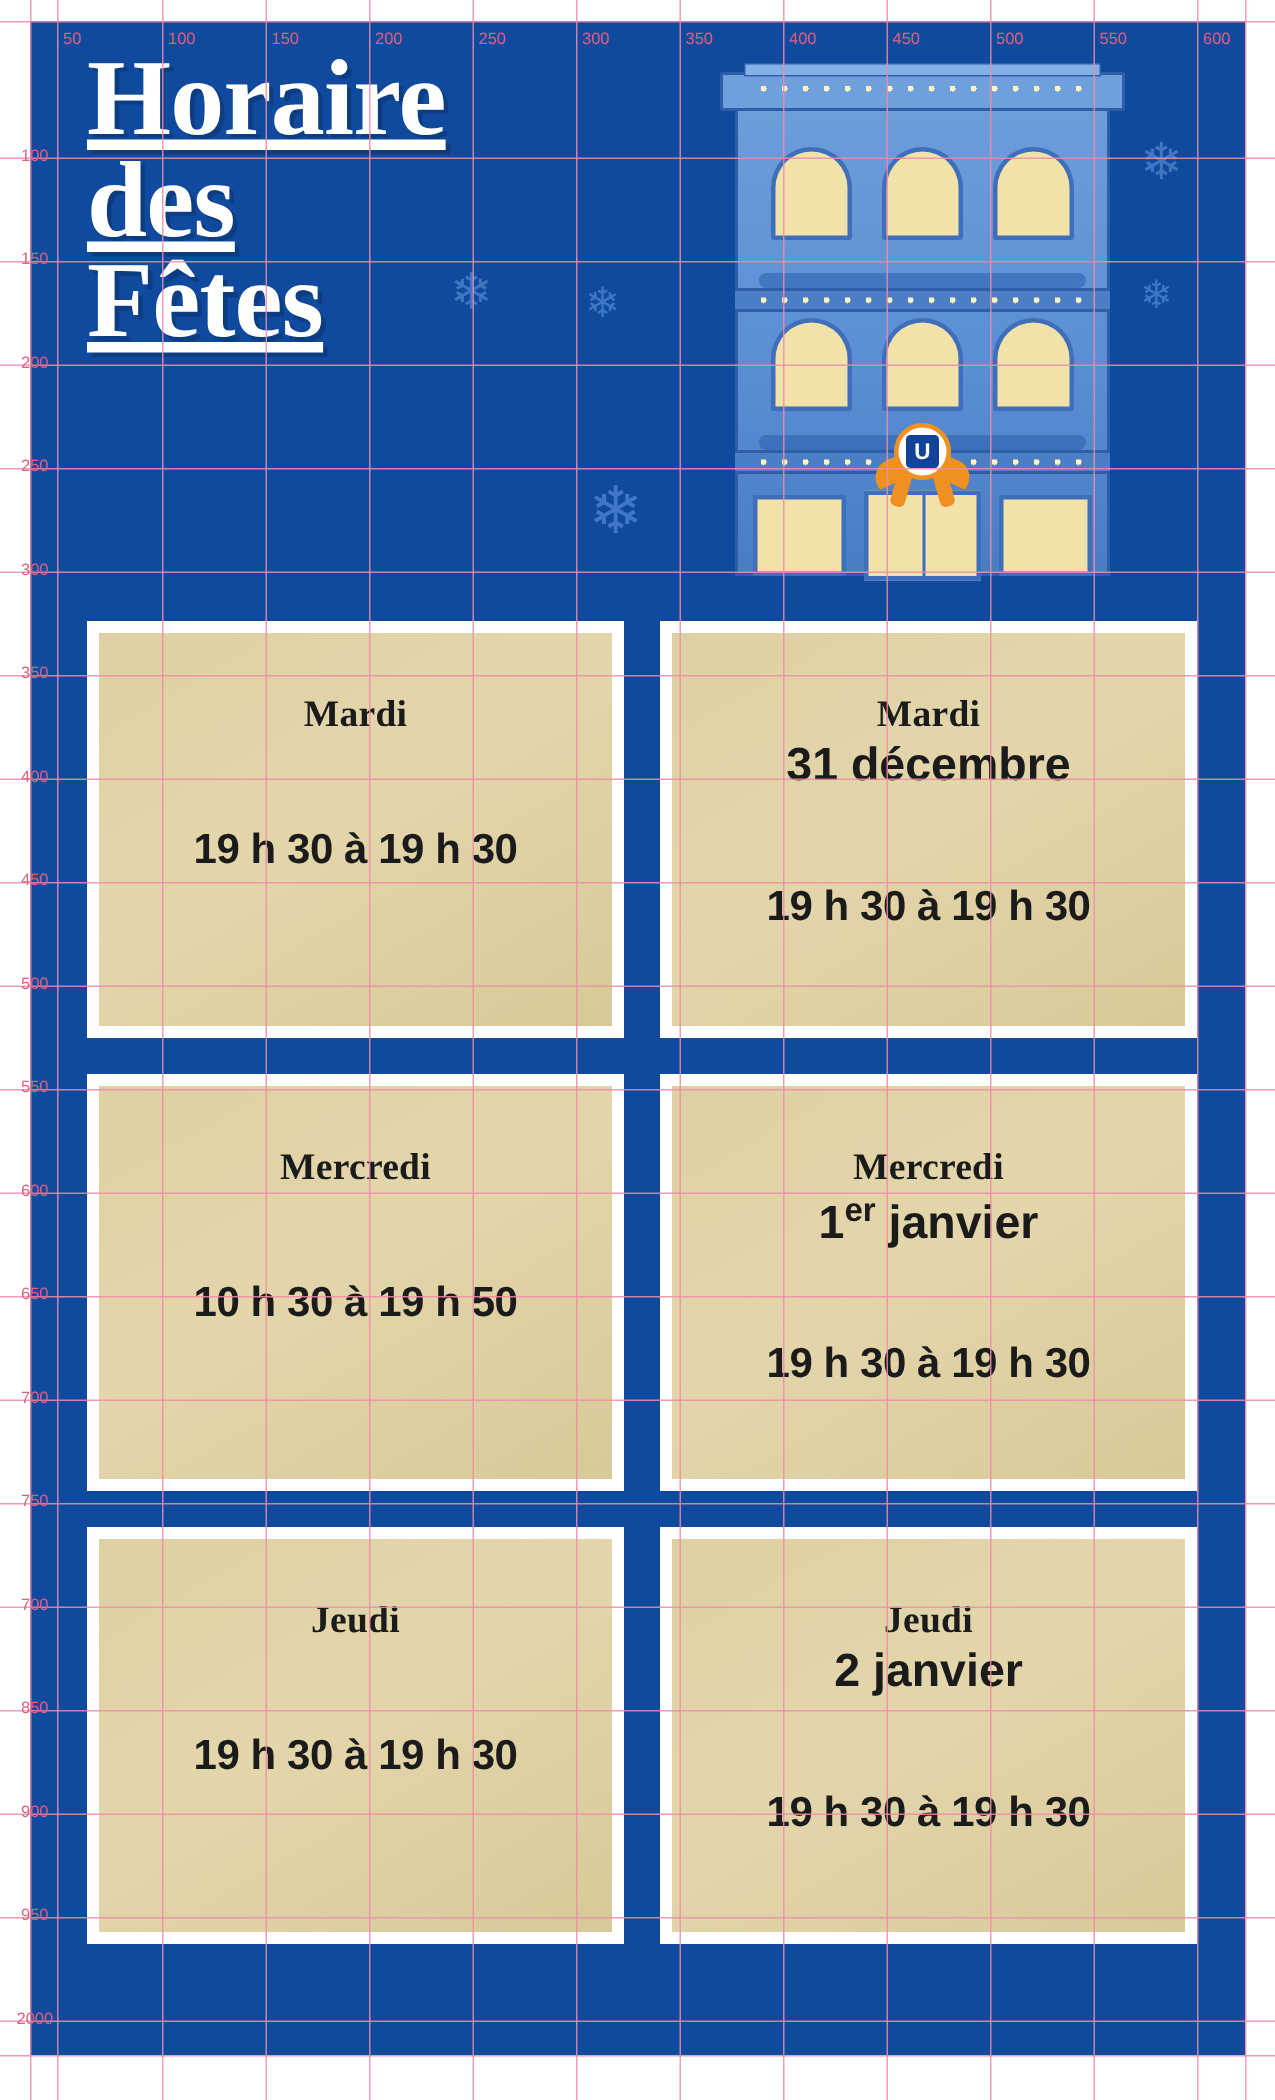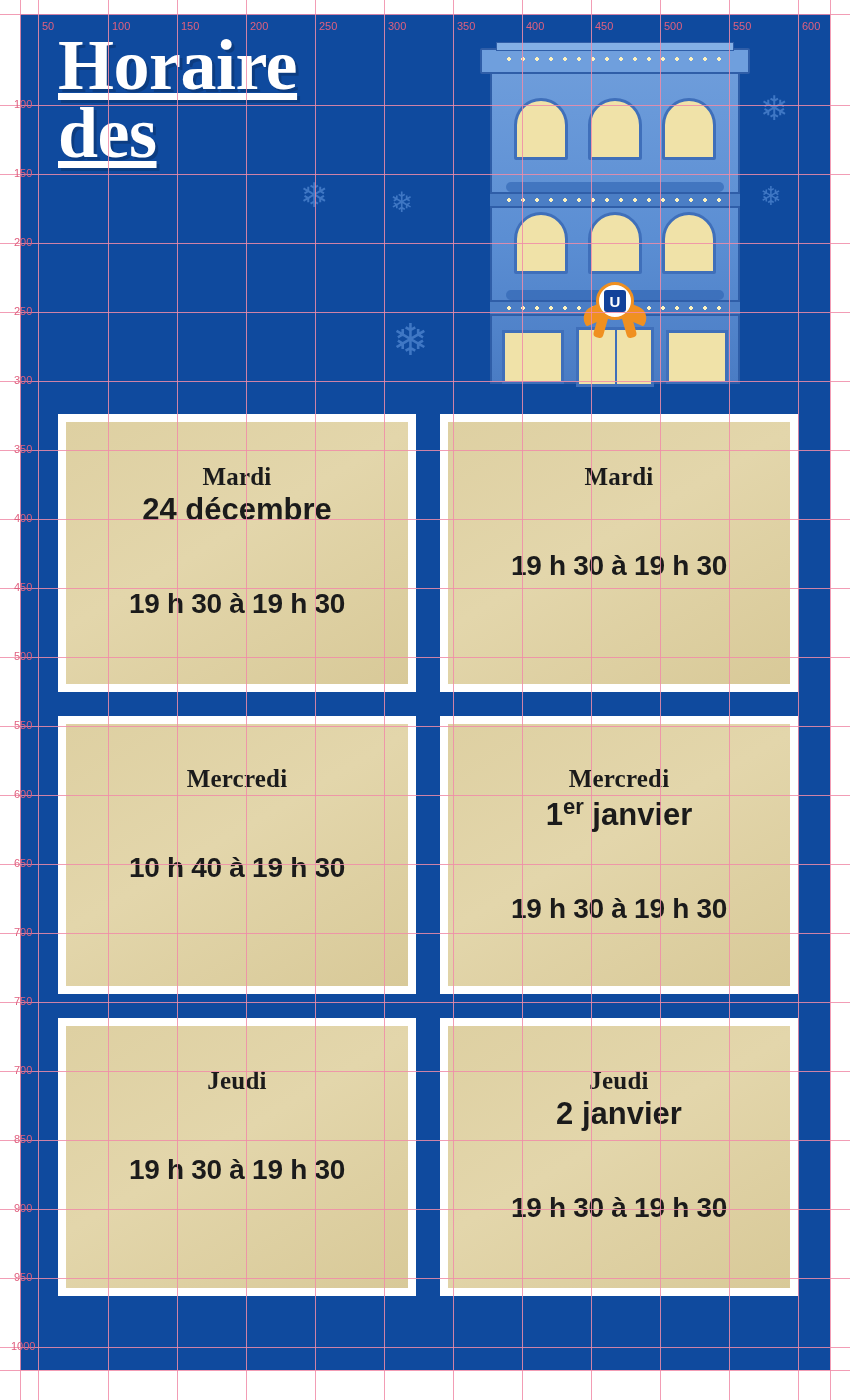--- a/index.html
+++ b/index.html
@@ -294,20 +294,21 @@
 
   <span class="snowflake" style="left:280px; top:165px; font-size:34px;">❄</span>
   <span class="snowflake" style="left:370px; top:175px; font-size:28px;">❄</span>
   <span class="snowflake" style="left:372px; top:305px; font-size:44px;">❄</span>
   <span class="snowflake" style="left:740px; top:78px; font-size:34px;">❄</span>
   <span class="snowflake" style="left:740px; top:170px; font-size:26px;">❄</span>
 
   <div id="title">
     <span class="line">Horaire</span>
     <span class="line">des</span>
+    <span class="line">Fêtes</span>
   </div>
 
   <div id="storefront">
     <div class="sf-body"></div>
     <div class="sf-cornice"></div>
     <div class="sf-cornice-top"></div>
     <div class="sf-lights" style="left:22px; top:14px; width:226px;"></div>
 
     <div class="sf-win r1 c1"></div>
     <div class="sf-win r1 c2"></div>
@@ -339,37 +340,37 @@
       <div class="sf-badge-inner">U</div>
     </div>
   </div>
 
   <div id="cards">
 
     <div class="card-row">
       <div class="card">
         <div class="card-inner">
           <div class="card-weekday">Mardi</div>
-          <div class="card-date">24 décembre</div>
           <div class="card-hours">19 h 30 à 19 h 30</div>
         </div>
       </div>
       <div class="card">
         <div class="card-inner">
           <div class="card-weekday">Mardi</div>
+          <div class="card-date">31 décembre</div>
           <div class="card-hours">19 h 30 à 19 h 30</div>
         </div>
       </div>
     </div>
 
     <div class="card-row">
       <div class="card">
         <div class="card-inner">
           <div class="card-weekday">Mercredi</div>
-          <div class="card-hours">10 h 40 à 19 h 30</div>
+          <div class="card-hours">10 h 30 à 19 h 50</div>
         </div>
       </div>
       <div class="card">
         <div class="card-inner">
           <div class="card-weekday">Mercredi</div>
           <div class="card-date"><span>1</span><sup>er</sup><span> janvier</span></div>
           <div class="card-hours">19 h 30 à 19 h 30</div>
         </div>
       </div>
     </div>
@@ -456,15 +457,15 @@
   <div class="tick-label" style="left:14px; top:650px;">500</div>
   <div class="tick-label" style="left:14px; top:719px;">550</div>
   <div class="tick-label" style="left:14px; top:788px;">600</div>
   <div class="tick-label" style="left:14px; top:857px;">650</div>
   <div class="tick-label" style="left:14px; top:926px;">700</div>
   <div class="tick-label" style="left:14px; top:995px;">750</div>
   <div class="tick-label" style="left:14px; top:1064px;">700</div>
   <div class="tick-label" style="left:14px; top:1133px;">850</div>
   <div class="tick-label" style="left:14px; top:1202px;">900</div>
   <div class="tick-label" style="left:14px; top:1271px;">950</div>
-  <div class="tick-label" style="left:11px; top:1340px;">1000</div>
+  <div class="tick-label" style="left:11px; top:1340px;">2000</div>
 
 </div>
 
 </body></html>

